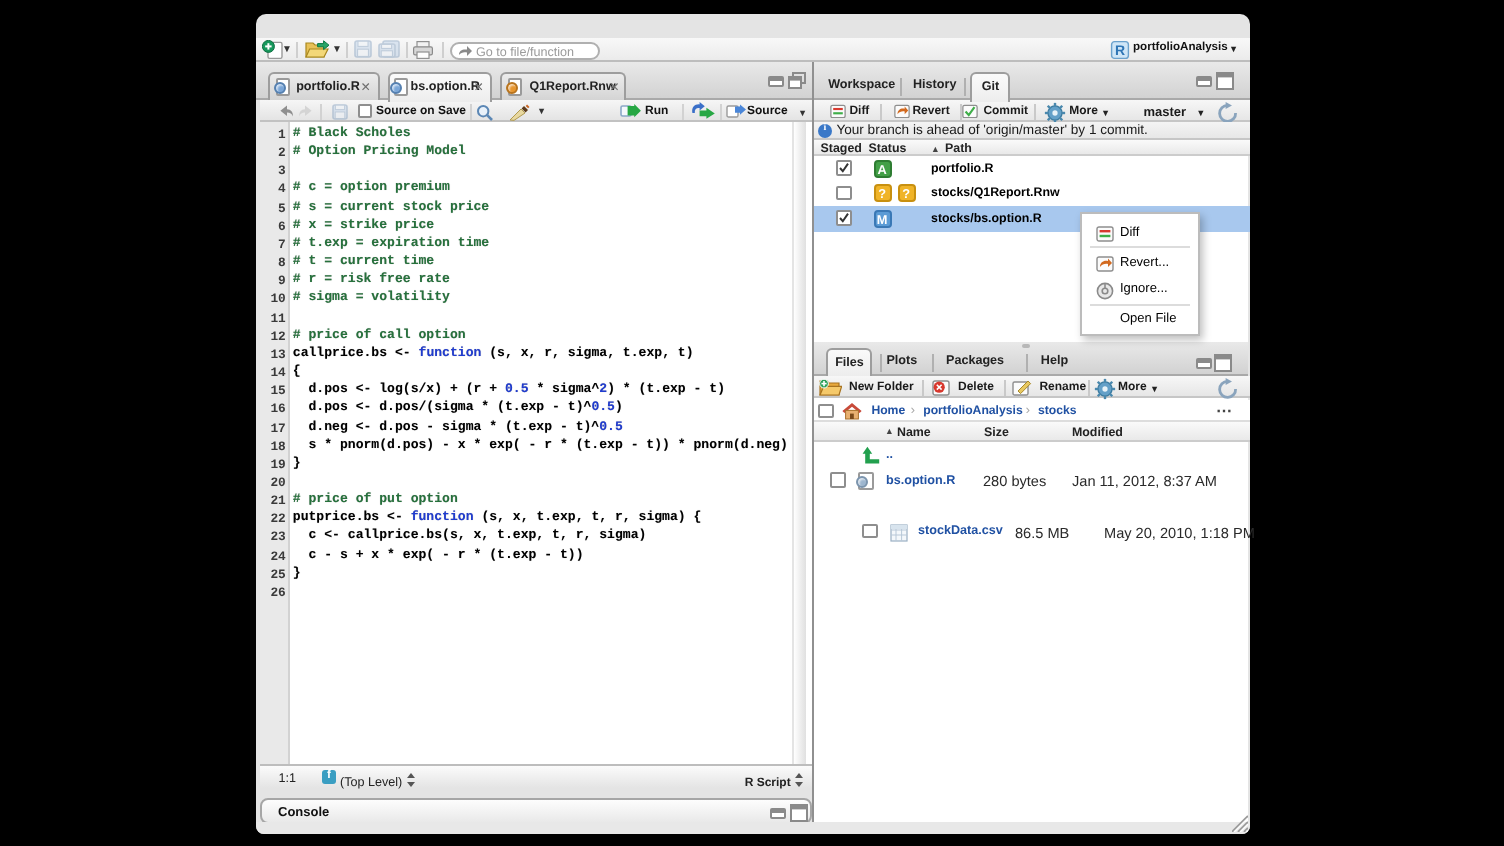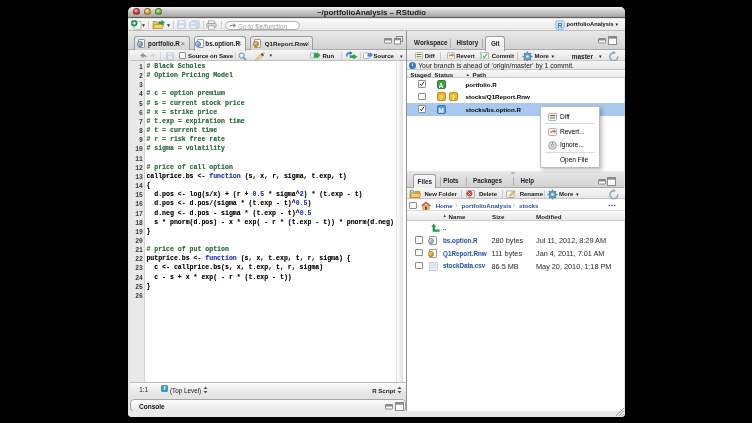--- a/index.html
+++ b/index.html
@@ -57,26 +57,20 @@
 #ctxmenu { position:absolute; left:540px; top:106px; width:60px; height:62px; background:#fff; border:1px solid #bcbcbc; box-shadow:1.5px 2px 4px rgba(0,0,0,0.25); font-size:6.5px; color:#000; }
 .menusep { position:absolute; left:4px; right:4px; height:1px; background:#dcdcdc; }
 
 .t { position:absolute; white-space:nowrap; }
 .blue { color:#2051a3; }
 </style>
 </head>
 <body>
 <div id="stage">
 <div id="win">
-  <div id="titlebar">
-    <div class="tl" id="tl-r"></div>
-        <div class="tl" id="tl-y"></div>
-        <div class="tl" id="tl-g"></div>
-    <div id="title">~/portfolioAnalysis – RStudio</div>
-  </div>
   <div id="maintb">
 
     <svg class="abs" style="left:3px;top:1.5px" width="11" height="10" viewBox="0 0 11 10">
       <rect x="3" y="1.2" width="7" height="8" rx="0.8" fill="#fff" stroke="#9a9a9a" stroke-width="0.7"></rect>
       <circle cx="3.2" cy="3.2" r="3" fill="#17985c" stroke="#0e6e41" stroke-width="0.5"></circle>
       <rect x="2.7" y="1.6" width="1" height="3.2" fill="#fff"></rect>
           <rect x="1.6" y="2.7" width="3.2" height="1" fill="#fff"></rect>
     </svg>
     <div class="t" style="left:13px;top:3px;font-size:5px;color:#333">▼</div>
     <div class="abs" style="left:20px;top:2px;width:1px;height:8px;background:#cfcfcf"></div>
@@ -449,32 +443,23 @@
           </svg>
       <div class="t blue" style="left:36.5px;top:3px;font-size:6.3px;font-weight:bold">..</div>
     </div>
     <div class="abs" style="left:0;top:184px;width:218.5px;height:12.8px">
       <div class="cb" style="left:8.7px;top:2.2px"></div>
       <div class="ficon" style="left:22.5px;top:2px;width:8px;height:9px">
             <div class="dot" style="background:#9db6cf;border:0.5px solid #7b94ad"></div>
           </div>
       <div class="t blue" style="left:36.5px;top:2.8px;font-size:6.3px;font-weight:bold">bs.option.R</div>
       <div class="t" style="left:85px;top:2.2px;font-size:7.3px;color:#2a2a2a">280 bytes</div>
-      <div class="t" style="left:129.5px;top:2.2px;font-size:7.3px;color:#2a2a2a">Jul 11, 2012, 8:29 AM</div>
-    </div>
-    <div class="abs" style="left:0;top:196.8px;width:218.5px;height:12.8px">
-      <div class="cb" style="left:8.7px;top:2.2px"></div>
-      <div class="ficon" style="left:22.5px;top:2px;width:8px;height:9px">
-            <div class="dot" style="background:#e8a33d;border:0.5px solid #b87d1e"></div>
-          </div>
-      <div class="t blue" style="left:36.5px;top:2.8px;font-size:6.3px;font-weight:bold">Q1Report.Rnw</div>
-      <div class="t" style="left:85px;top:2.2px;font-size:7.3px;color:#2a2a2a">111 bytes</div>
-      <div class="t" style="left:129.5px;top:2.2px;font-size:7.3px;color:#2a2a2a">Jan 4, 2011, 7:01 AM</div>
-    </div>
-    <div class="abs" style="left:0;top:209.6px;width:218.5px;height:12.8px">
+      <div class="t" style="left:129.5px;top:2.2px;font-size:7.3px;color:#2a2a2a">Jan 11, 2012, 8:37 AM</div>
+    </div>
+    <div class="abs" style="left:16px;top:209.6px;width:218.5px;height:12.8px">
       <div class="cb" style="left:8.7px;top:2.2px"></div>
       <svg class="abs" style="left:22.5px;top:2px" width="9" height="9" viewBox="0 0 9 9">
             <rect x="0.5" y="0.5" width="8" height="8" fill="#f4f8fb" stroke="#9ab0c4" stroke-width="0.6"></rect>
             <path d="M0.5 3 L8.5 3 M0.5 5.5 L8.5 5.5 M3 0.5 L3 8.5 M5.8 0.5 L5.8 8.5" stroke="#b8c8d8" stroke-width="0.5"></path>
             <rect x="0.5" y="0.5" width="8" height="2" fill="#d8e4ee"></rect>
           </svg>
       <div class="t blue" style="left:36.5px;top:2.8px;font-size:6.3px;font-weight:bold">stockData.csv</div>
       <div class="t" style="left:85px;top:2.2px;font-size:7.3px;color:#2a2a2a">86.5 MB</div>
       <div class="t" style="left:129.5px;top:2.2px;font-size:7.3px;color:#2a2a2a">May 20, 2010, 1:18 PM</div>
     </div>

